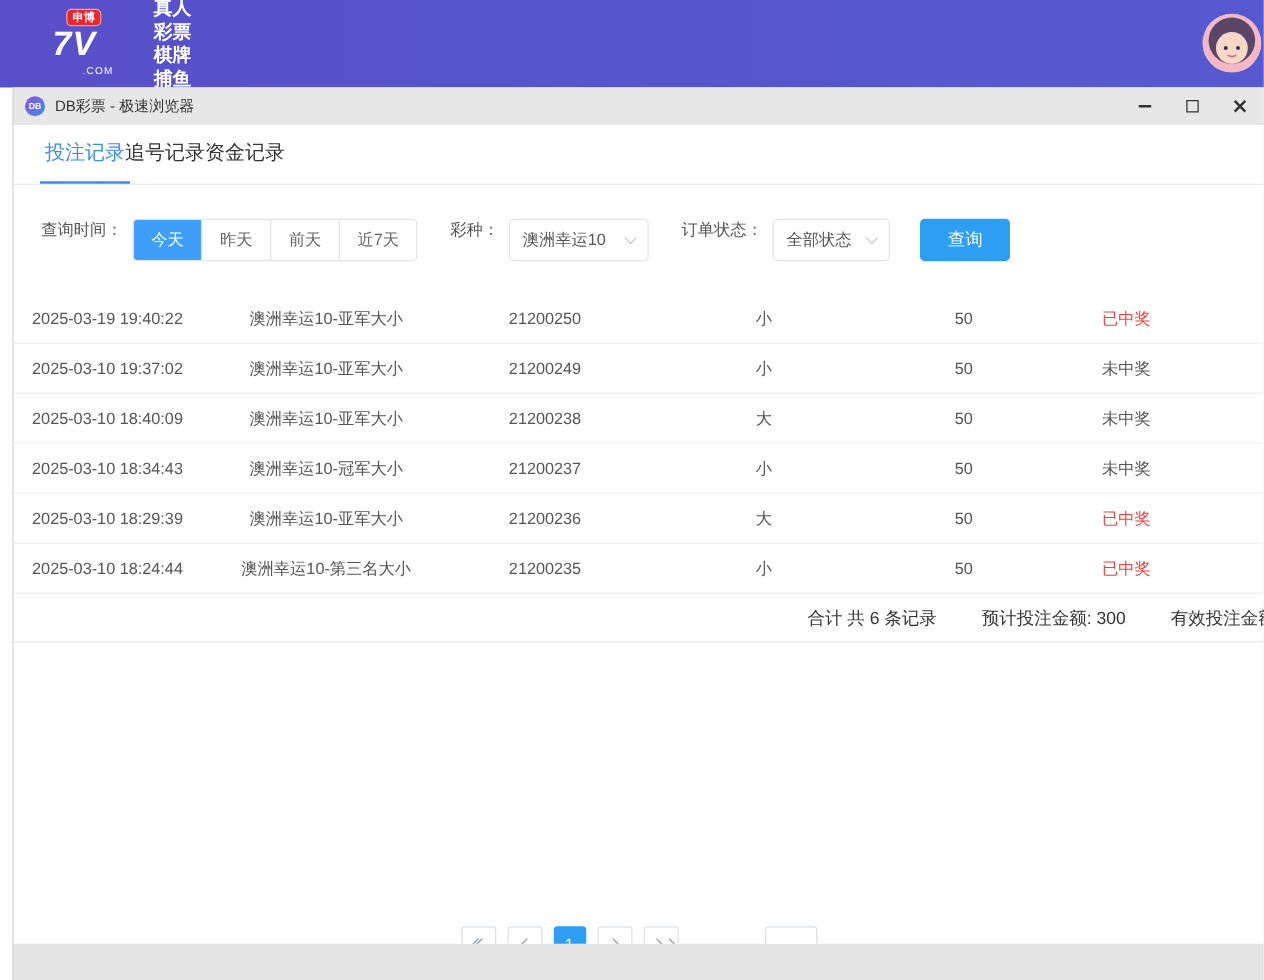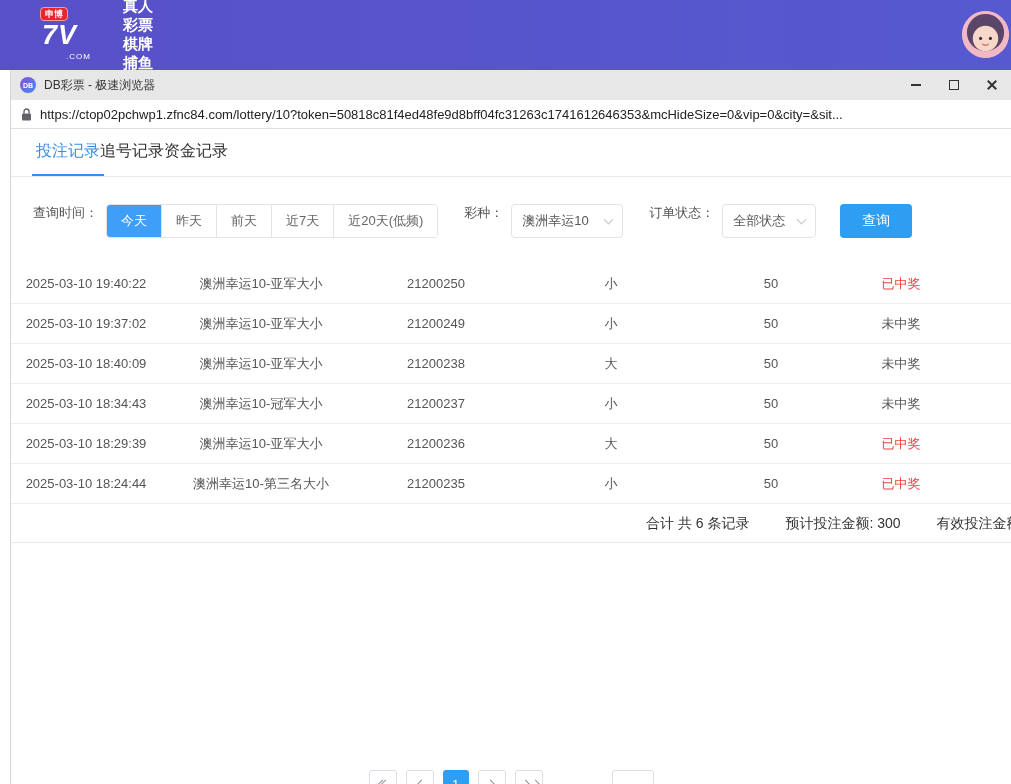--- a/index.html
+++ b/index.html
@@ -3,21 +3,21 @@
 <meta charset="utf-8">
 <style>
   * { margin:0; padding:0; box-sizing:border-box; }
   html,body { width:1011px; height:784px; overflow:hidden; background:#fff;
     font-family:"Liberation Sans","DejaVu Sans",sans-serif; }
 
   
   .navbar { position:absolute; left:0; top:0; width:1011px; height:70px;
     background:linear-gradient(90deg,#5850c8,#5659d0); display:flex; align-items:center; }
   .logo { position:relative; margin-left:40px; width:54px; height:54px; color:#fff; cursor:pointer; flex:none; }
-  .logo-badge { position:absolute; top:-1px; left:0; background:#e8262d; border:1px solid #ff9a9e;
+  .logo-badge { position:absolute; top:-1px; left:13px; background:#e8262d; border:1px solid #ff9a9e;
     color:#fff; font-size:9px; line-height:12px; padding:0 4px; border-radius:4px; font-weight:bold; }
   .logo-main { position:absolute; top:12px; left:2px; font-size:27px; font-weight:bold; font-style:italic; letter-spacing:1px; }
   .logo-sub { position:absolute; bottom:1px; left:26px; font-size:8px; letter-spacing:1px; }
   .nav-items { display:flex; margin-left:14px;flex-direction:column; }
   .nav-item { width:60px; text-align:center; color:#fff; font-weight:bold; font-size:15px; cursor:pointer; }
   .nav-item.gold { color:#f6c844; }
   .avatar { position:absolute; right:2px; top:11px; width:47px; height:47px; border-radius:50%;
     overflow:hidden; cursor:pointer; background:#f2b8c6; }
 
   
@@ -135,62 +135,54 @@
         </span>
       <span class="win-btn">
           <span class="ic-max"></span>
         </span>
       <span class="win-btn">
           <span class="ic-close"></span>
         </span>
     </div>
   </div>
 
-  <div class="urlbar">
-    <svg width="11" height="13" viewBox="0 0 11 13">
-      <rect x="1" y="5.5" width="9" height="7" rx="1" fill="#5f6368"></rect>
-      <path d="M3 5.5 V3.6 A2.5 2.6 0 0 1 8 3.6 V5.5" stroke="#5f6368" stroke-width="1.4" fill="none"></path>
-    </svg>
-    <span class="url-text">https://ctop02pchwp1.zfnc84.com/lottery/10?token=50818c81f4ed48fe9d8bff04fc31263c1741612646353&amp;mcHideSize=0&amp;vip=0&amp;city=&amp;sit...</span>
-  </div>
 
   <div class="page">
 
     <div class="tabs">
         <div class="tab active">投注记录</div>
         <div class="tab">追号记录</div>
         <div class="tab">资金记录</div>
       </div>
 
     <div class="filters">
       <span class="filter-label">查询时间：</span>
       <div class="time-group">
           <div class="time-btn active">今天</div>
           <div class="time-btn">昨天</div>
           <div class="time-btn">前天</div>
           <div class="time-btn">近7天</div>
-          <div class="time-btn">近20天(低频)</div>
         </div>
       <span class="sel-label">彩种：</span>
       <div class="select w-lottery">
         <span>澳洲幸运10</span>
         <span class="chev"></span>
       </div>
       <span class="sel-label">订单状态：</span>
       <div class="select w-status">
         <span>全部状态</span>
         <span class="chev"></span>
       </div>
       <button class="search-btn">查询</button>
     </div>
 
     <div class="table">
       <div>
           <div class="tr">
-            <div class="cell c0">2025-03-10 19:40:22</div>
+            <div class="cell c0">2025-03-19 19:40:22</div>
             <div class="cell c1">澳洲幸运10-亚军大小</div>
             <div class="cell c2">21200250</div>
             <div class="cell c3">小</div>
             <div class="cell c4">50</div>
             <div class="cell c5 status-won">已中奖</div>
           </div>
           <div class="tr">
             <div class="cell c0">2025-03-10 19:37:02</div>
             <div class="cell c1">澳洲幸运10-亚军大小</div>
             <div class="cell c2">21200249</div>

